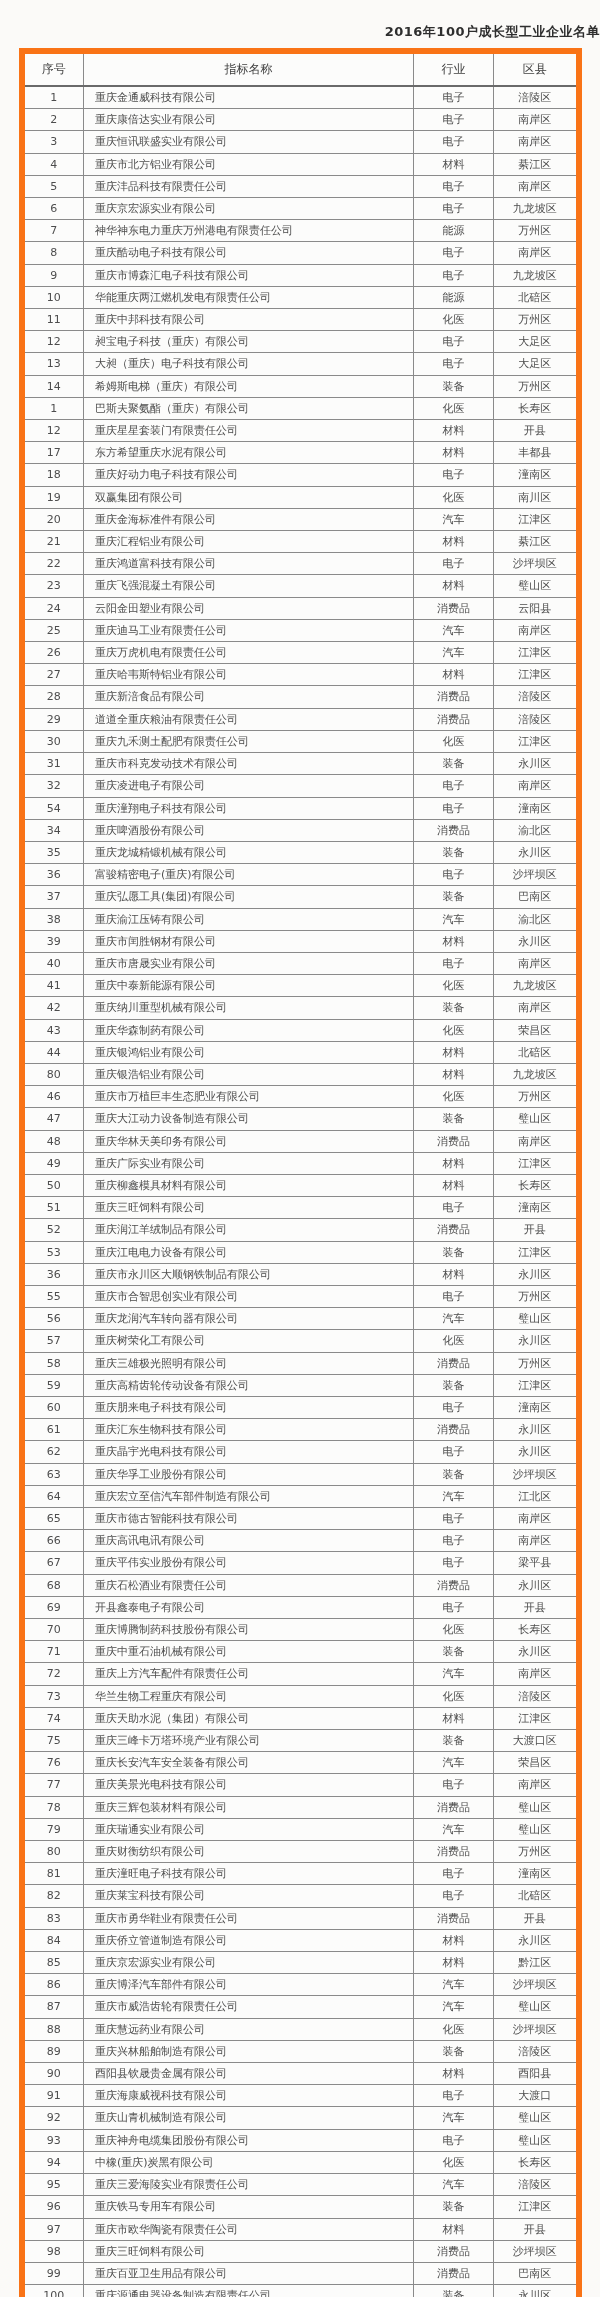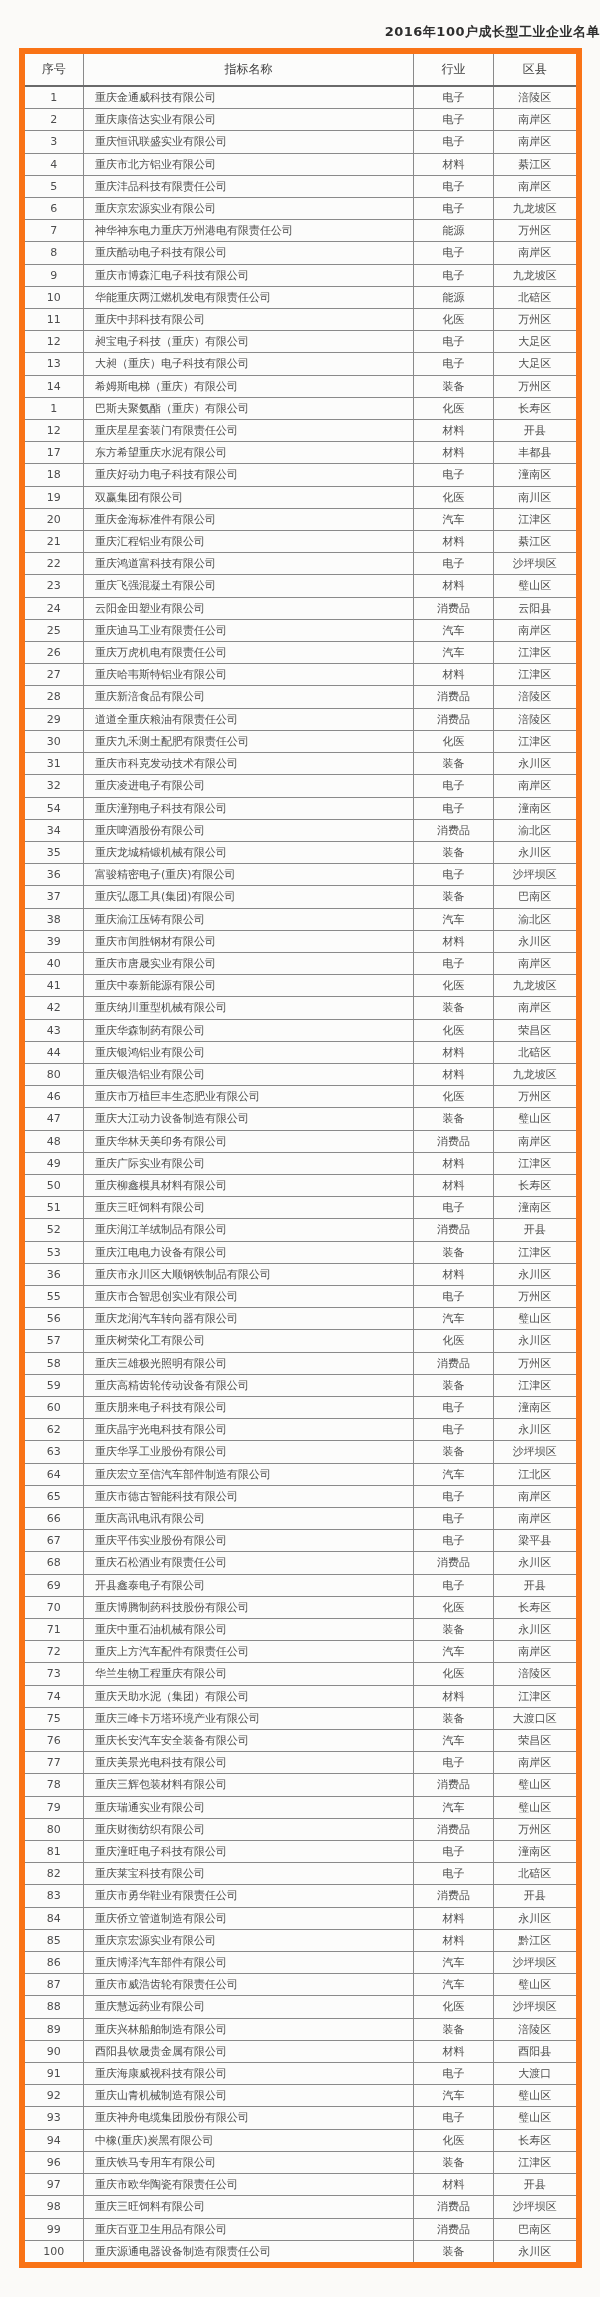--- a/index.html
+++ b/index.html
@@ -439,20 +439,26 @@
           <td class="col-industry">装备</td>
           <td class="col-district">江津区</td>
         </tr>
         <tr>
           <td class="col-no">60</td>
           <td class="col-name">重庆朋来电子科技有限公司</td>
           <td class="col-industry">电子</td>
           <td class="col-district">潼南区</td>
         </tr>
         <tr>
+          <td class="col-no">61</td>
+          <td class="col-name">重庆汇东生物科技有限公司</td>
+          <td class="col-industry">消费品</td>
+          <td class="col-district">永川区</td>
+        </tr>
+        <tr>
           <td class="col-no">62</td>
           <td class="col-name">重庆晶宇光电科技有限公司</td>
           <td class="col-industry">电子</td>
           <td class="col-district">永川区</td>
         </tr>
         <tr>
           <td class="col-no">63</td>
           <td class="col-name">重庆华孚工业股份有限公司</td>
           <td class="col-industry">装备</td>
           <td class="col-district">沙坪坝区</td>
@@ -635,20 +641,26 @@
           <td class="col-no">93</td>
           <td class="col-name">重庆神舟电缆集团股份有限公司</td>
           <td class="col-industry">电子</td>
           <td class="col-district">璧山区</td>
         </tr>
         <tr>
           <td class="col-no">94</td>
           <td class="col-name">中橡(重庆)炭黑有限公司</td>
           <td class="col-industry">化医</td>
           <td class="col-district">长寿区</td>
+        </tr>
+        <tr>
+          <td class="col-no">95</td>
+          <td class="col-name">重庆三爱海陵实业有限责任公司</td>
+          <td class="col-industry">汽车</td>
+          <td class="col-district">涪陵区</td>
         </tr>
         <tr>
           <td class="col-no">96</td>
           <td class="col-name">重庆铁马专用车有限公司</td>
           <td class="col-industry">装备</td>
           <td class="col-district">江津区</td>
         </tr>
         <tr>
           <td class="col-no">97</td>
           <td class="col-name">重庆市欧华陶瓷有限责任公司</td>

